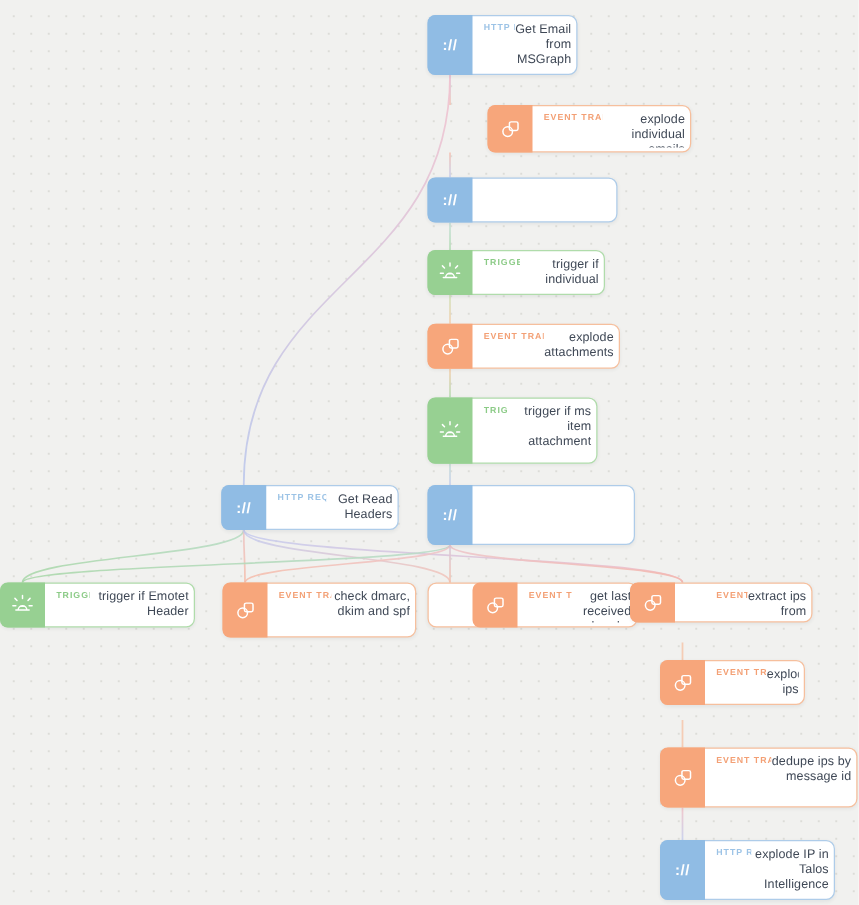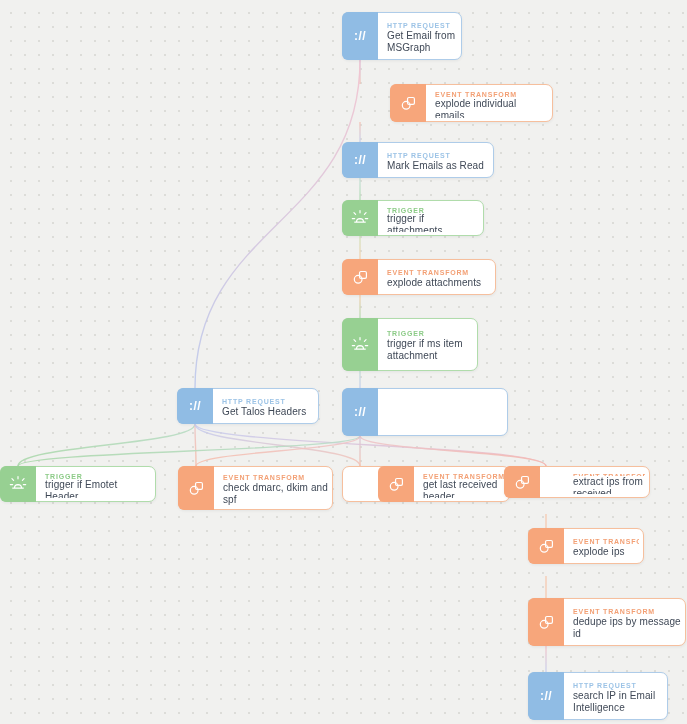--- a/index.html
+++ b/index.html
@@ -26,21 +26,21 @@
     border-radius:6px 0 0 6px;margin:-1px 0 -1px -1px;
   }
   .node.http  .iconblock{background:#90bce4;}
   .node.transform .iconblock{background:#f7a67b;}
   .node.trigger .iconblock{background:#97d092;}
   .node.http  {border-color:#aecce9;}
   .node.transform {border-color:#f6bf9d;}
   .node.trigger {border-color:#b0dcab;}
   .node .content{
     padding:5px 4px 3px 9px;overflow:hidden;min-width:0;flex:1;
-    display:flex;flex-direction:column;justify-content:center;
+    display:flex;flex-direction:row;justify-content:center;text-align:right;
   }
   .node .cat{
     font-size:7px;font-weight:bold;letter-spacing:.8px;line-height:9px;
     white-space:nowrap;overflow:hidden;
   }
   .node.http .cat{color:#9cc3e6;}
   .node.transform .cat{color:#f3a075;}
   .node.trigger .cat{color:#8ccb87;}
   .node .title{
     font-size:10px;line-height:12px;color:#3f4856;letter-spacing:.1px;
@@ -171,34 +171,30 @@
         </div>
         <div class="content">
           <div class="cat">EVENT TRANSFORM</div>
           <div class="title">explode individual emails</div>
         </div>
       </div>
       <div class="node http" style="left: 342px; top: 142px; width: 152px; height: 36px;">
         <div class="iconblock">
           <span class="glyph">://</span>
         </div>
-        <div class="content">
-          <div class="cat">HTTP REQUEST</div>
-          <div class="title">Mark Emails as Read</div>
-        </div>
       </div>
       <div class="node trigger" style="left: 342px; top: 200px; width: 142px; height: 36px;">
         <div class="iconblock">
           <svg width="22" height="22" viewBox="0 0 24 24" fill="none" stroke="#ffffff" stroke-width="1.3" stroke-linecap="round">
             <path d="M12 3.8 V6.4 M5.4 6.2 L7.2 8 M18.6 6.2 L16.8 8 M3.6 12.6 H6.2 M17.8 12.6 H20.4 M8.2 16.4 a3.8 3.8 0 0 1 7.6 0 M6.2 16.4 H17.8 M11 13 h2"></path>
           </svg>
         </div>
         <div class="content">
           <div class="cat">TRIGGER</div>
-          <div class="title">trigger if attachments</div>
+          <div class="title">trigger if individual</div>
         </div>
       </div>
       <div class="node transform" style="left: 342px; top: 259px; width: 154px; height: 36px;">
         <div class="iconblock">
           <svg width="22" height="22" viewBox="0 0 24 24" fill="none" stroke="#ffffff" stroke-width="1.3" stroke-linecap="round">
             <circle cx="10" cy="14.5" r="4.2"></circle>
             <rect x="11.5" y="6" width="7.5" height="7.5" rx="1.5"></rect>
           </svg>
         </div>
         <div class="content">
@@ -216,21 +212,21 @@
           <div class="cat">TRIGGER</div>
           <div class="title">trigger if ms item attachment</div>
         </div>
       </div>
       <div class="node http" style="left: 177px; top: 388px; width: 142px; height: 36px;">
         <div class="iconblock">
           <span class="glyph">://</span>
         </div>
         <div class="content">
           <div class="cat">HTTP REQUEST</div>
-          <div class="title">Get Talos Headers</div>
+          <div class="title">Get Read Headers</div>
         </div>
       </div>
       <div class="node http" style="left: 342px; top: 388px; width: 166px; height: 48px;">
         <div class="iconblock">
           <span class="glyph">://</span>
         </div>
       </div>
       <div class="node trigger" style="left: 0px; top: 466px; width: 156px; height: 36px;">
         <div class="iconblock">
           <svg width="22" height="22" viewBox="0 0 24 24" fill="none" stroke="#ffffff" stroke-width="1.3" stroke-linecap="round">
@@ -301,17 +297,17 @@
           <div class="cat">EVENT TRANSFORM</div>
           <div class="title">dedupe ips by message id</div>
         </div>
       </div>
       <div class="node http" style="left: 528px; top: 672px; width: 140px; height: 48px;">
         <div class="iconblock">
           <span class="glyph">://</span>
         </div>
         <div class="content">
           <div class="cat">HTTP REQUEST</div>
-          <div class="title">search IP in Email Intelligence</div>
+          <div class="title">explode IP in Talos Intelligence</div>
         </div>
       </div>
     </div>
 </div>
 
 </body></html>

